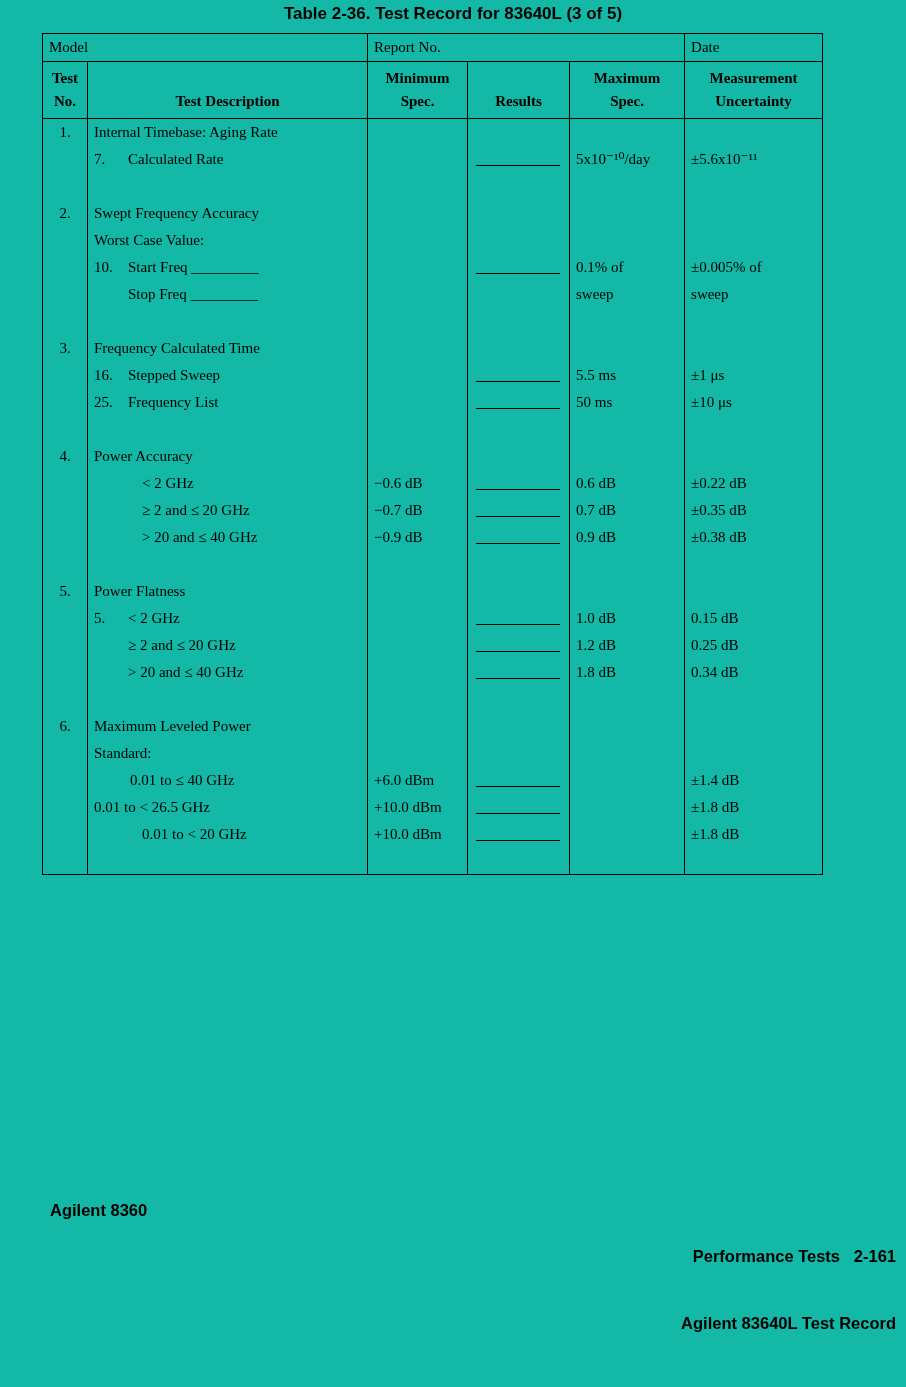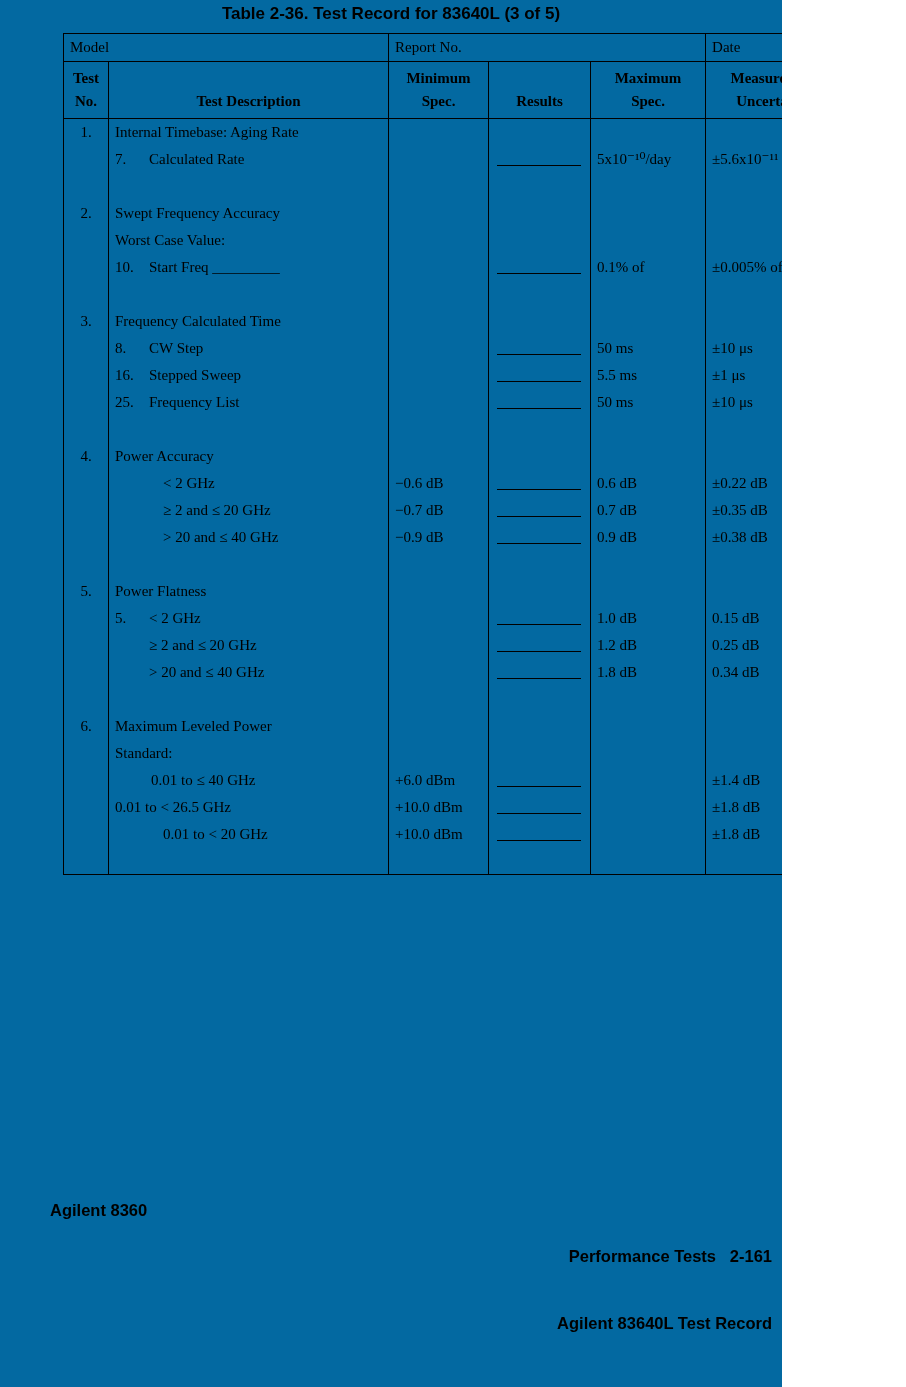--- a/index.html
+++ b/index.html
@@ -1,28 +1,28 @@
 <!DOCTYPE html>
 <html><head>
 <meta charset="utf-8">
 <style>
   * { margin:0; padding:0; box-sizing:border-box; }
   body { background:#ffffff; }
   .page {
-    position:relative; width:782px; height:1387px; background:#0369a1;
+    position:relative; width:906px; height:1387px; background:#14b8a6;
     font-family:"Liberation Serif","DejaVu Serif",serif; color:#000;
     overflow:hidden;
   }
   .doc-title {
     padding-top:4px; text-align:center;
     font-family:"Liberation Sans","DejaVu Sans",sans-serif;
     font-weight:bold; font-size:17px;
   }
   table.record-table {
-    margin-left:63px; margin-top:9px; width:780px;
+    margin-left:42px; margin-top:9px; width:780px;
     border:1px solid #000; border-collapse:collapse; table-layout:fixed;
   }
   table.record-table td { font-size:15px; vertical-align:middle; padding:0 6px; white-space:pre; overflow:hidden; }
   table.record-table td + td { border-left:1px solid #000; }
   tr.info-row { height:28px; }
   tr.info-row td { border-bottom:1px solid #000; }
   tr.header-row { height:57px; }
   tr.header-row td { border-bottom:1px solid #000; text-align:center; font-weight:bold; vertical-align:middle; line-height:1.55; }
   tr.body-row { height:27px; }
   tr.gap-row { height:27px; }
@@ -110,43 +110,43 @@
           <td class="cell-uncertainty"></td>
         </tr>
         <tr class="body-row">
           <td class="cell-test-no"></td>
           <td class="cell-description"><span class="subnum">10.</span><span>Start Freq _________</span></td>
           <td class="cell-min-spec"></td>
           <td class="cell-results"><span class="blank-line"></span></td>
           <td class="cell-max-spec">0.1% of</td>
           <td class="cell-uncertainty">±0.005% of</td>
         </tr>
+        <tr class="body-row">
+          <td class="cell-test-no"></td>
+          <td class="cell-description" style="padding-left: 40px;"><span>Stop Freq _________</span></td>
+          <td class="cell-min-spec"></td>
+          <td class="cell-results"></td>
+          <td class="cell-max-spec">sweep</td>
+          <td class="cell-uncertainty">sweep</td>
+        </tr>
         <tr class="gap-row">
           <td class="cell-test-no"></td>
           <td class="cell-description"></td>
           <td class="cell-min-spec"></td>
           <td class="cell-results"></td>
           <td class="cell-max-spec"></td>
           <td class="cell-uncertainty"></td>
         </tr>
         <tr class="body-row">
           <td class="cell-test-no">3.</td>
           <td class="cell-description"><span>Frequency Calculated Time</span></td>
           <td class="cell-min-spec"></td>
           <td class="cell-results"></td>
           <td class="cell-max-spec"></td>
           <td class="cell-uncertainty"></td>
-        </tr>
-        <tr class="body-row">
-          <td class="cell-test-no"></td>
-          <td class="cell-description"><span class="subnum">8.</span><span>CW Step</span></td>
-          <td class="cell-min-spec"></td>
-          <td class="cell-results"><span class="blank-line"></span></td>
-          <td class="cell-max-spec">50 ms</td>
-          <td class="cell-uncertainty">±10 μs</td>
         </tr>
         <tr class="body-row">
           <td class="cell-test-no"></td>
           <td class="cell-description"><span class="subnum">16.</span><span>Stepped Sweep</span></td>
           <td class="cell-min-spec"></td>
           <td class="cell-results"><span class="blank-line"></span></td>
           <td class="cell-max-spec">5.5 ms</td>
           <td class="cell-uncertainty">±1 μs</td>
         </tr>
         <tr class="body-row">

